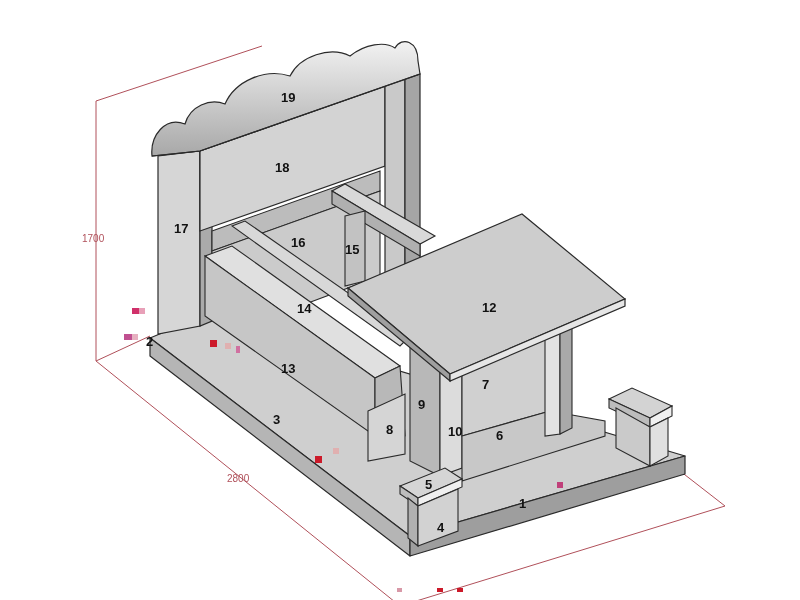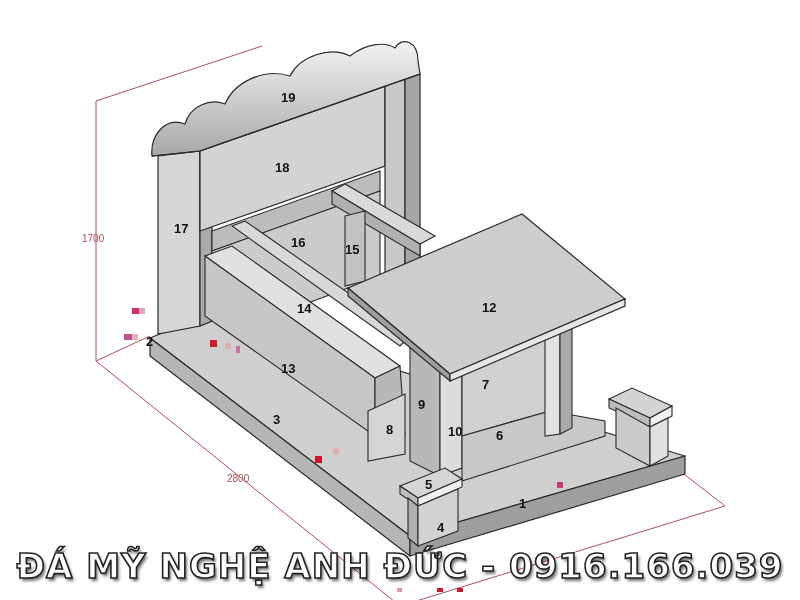--- a/index.html
+++ b/index.html
@@ -139,14 +139,13 @@
     <text class="lbl" x="496" y="424">6</text>
     <text class="lbl" x="425" y="473">5</text>
     <text class="lbl" x="519" y="492">1</text>
     <text class="lbl" x="437" y="516">4</text>
   </g>
 
   <text class="dim" x="82" y="226">1700</text>
   <text class="dim" x="227" y="466">2800</text>
 </svg>
 
-<div class="banner">ĐÁ MỸ NGHỆ ANH ĐỨC - 0916.166.039</div>
 </div>
 
 </body></html>

